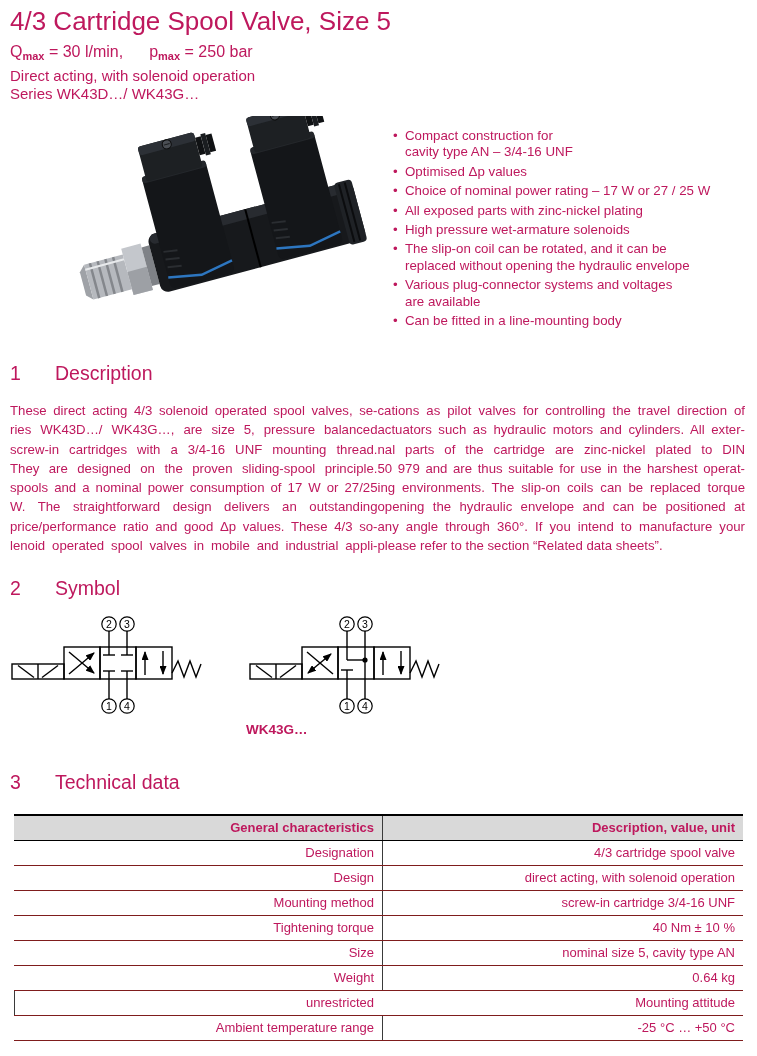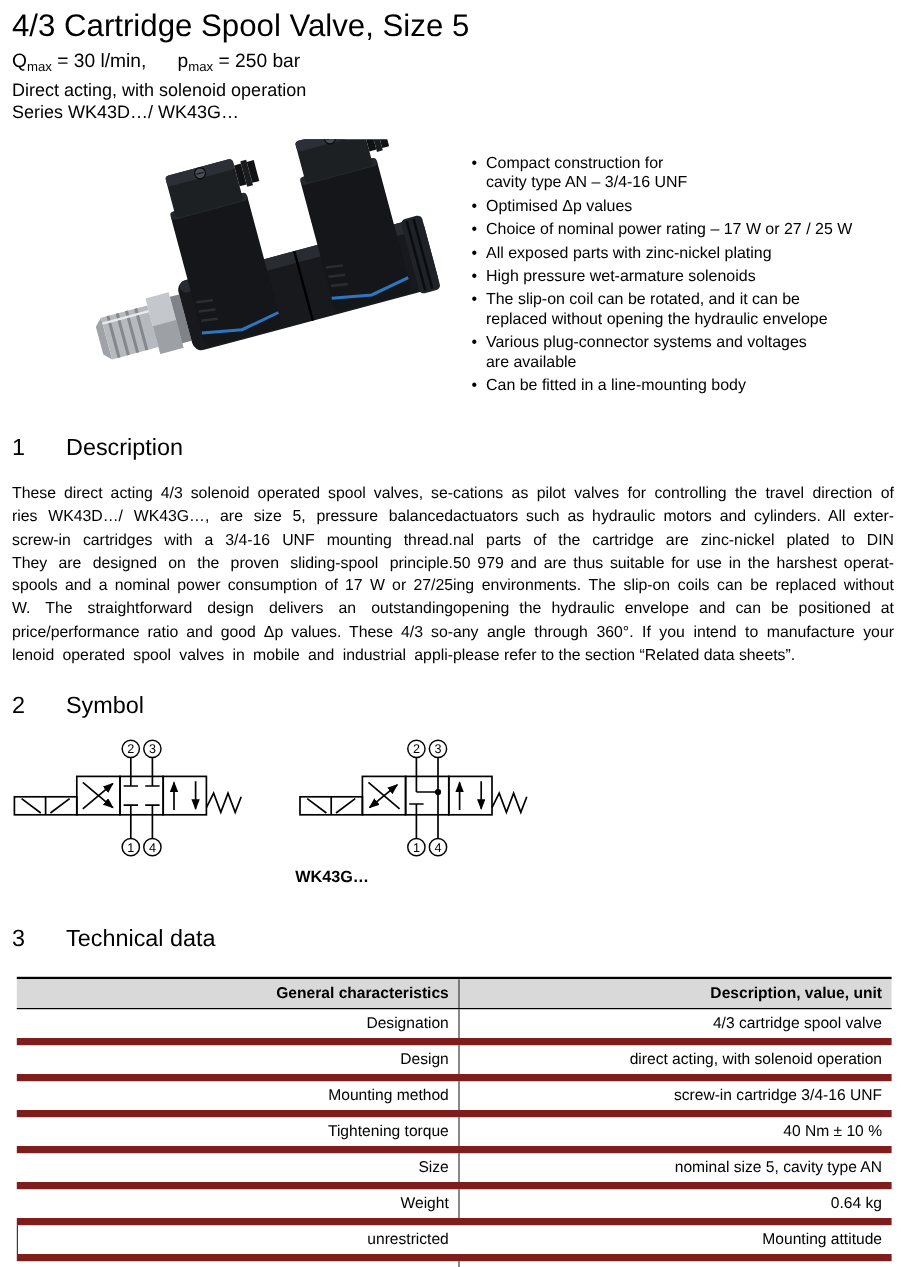--- a/index.html
+++ b/index.html
@@ -1,25 +1,25 @@
 <!DOCTYPE html>
 <html><head>
 <meta charset="utf-8">
 <style>
   * { margin:0; padding:0; box-sizing:border-box; }
   html,body { background:#888; }
   .page {
     position:relative; width:757px; height:1056px; margin:0 auto;
-    background:#fff; color:#000000; overflow:hidden;
+    background:#fff; color:#be185d; overflow:hidden;
     font-family:"Liberation Sans", sans-serif;
   }
   .title { position:absolute; left:10px; top:6px; font-size:26px; font-weight:400; letter-spacing:0; }
   .subtitle { position:absolute; left:10px; top:43px; font-size:15px; line-height:18px; }
   .qp-line { font-size:16px; margin-bottom:2px; }
-  .qp-line sub { font-size:11px; font-weight:400; vertical-align:-3px; letter-spacing:0; }
+  .qp-line sub { font-size:11px; font-weight:700; vertical-align:-3px; letter-spacing:0; }
   .qp-gap { display:inline-block; width:26px; }
 
   .figure { position:absolute; left:74px; top:116px; width:310px; height:240px; }
 
   .features { position:absolute; left:393px; top:128px; width:348px; font-size:13.3px; line-height:16.4px; }
   .feat { display:flex; margin-bottom:3px; }
   .feat .bullet { width:12px; flex:0 0 12px; }
   .feat .flines { flex:1; }
 
   .sec-heading { position:absolute; left:10px; font-size:19.5px; font-weight:400; display:flex; }
@@ -31,21 +31,21 @@
   .jl-last { text-align:left; }
 
   .symbols { position:absolute; top:615px; left:0; width:757px; height:140px; }
   .sym { position:absolute; top:0; width:225px; }
   .sym-1 { left:8px; }
   .sym-2 { left:246px; }
   .sym-label { margin-top:3px; font-size:13.5px; font-weight:700; }
   .sym svg text { font-family:"Liberation Sans", sans-serif; }
 
   .ttable { position:absolute; left:14px; top:814px; width:729px; border-top:2px solid #000; font-size:13px;text-align:right; }
-  .t-row { display:grid; grid-template-columns:368px 1fr; border-bottom:6px solid #7f1d1d; }
+  .t-row { display:grid; grid-template-columns:368px 1fr; border-bottom:1px solid #7f1d1d; }
   .t-row.head { background:#d9d9d9; border-bottom:1px solid #000; font-weight:700; }
   .t-cell { padding:4px 8px 4px 8px; line-height:16px; }
   .t-cell.val { border-left:1px solid #3a3a3a; }
 </style>
 </head>
 <body>
 
 <div class="page">
 
   <h1 class="title">4/3 Cartridge Spool Valve, Size 5</h1>
@@ -175,21 +175,21 @@
       <div class="jl">spools and a nominal power consumption of 17 W or 27/25</div>
       <div class="jl">W. The straightforward design delivers an outstanding</div>
       <div class="jl">price/performance ratio and good Δp values. These 4/3 so-</div>
       <div class="jl">lenoid operated spool valves in mobile and industrial appli-</div>
     </div>
     <div>
       <div class="jl">cations as pilot valves for controlling the travel direction of</div>
       <div class="jl">actuators such as hydraulic motors and cylinders. All exter-</div>
       <div class="jl">nal parts of the cartridge are zinc-nickel plated to DIN</div>
       <div class="jl">50 979 and are thus suitable for use in the harshest operat-</div>
-      <div class="jl">ing environments. The slip-on coils can be replaced without</div>
+      <div class="jl">ing environments. The slip-on coils can be replaced torque</div>
       <div class="jl">opening the hydraulic envelope and can be positioned at</div>
       <div class="jl">any angle through 360°. If you intend to manufacture your</div>
       <div class="jl-last">please refer to the section “Related data sheets”.</div>
     </div>
   </div>
 
   <div class="sec-heading" style="top:577px;">
     <span class="sec-num">2</span>
     <span>Symbol</span>
   </div>

